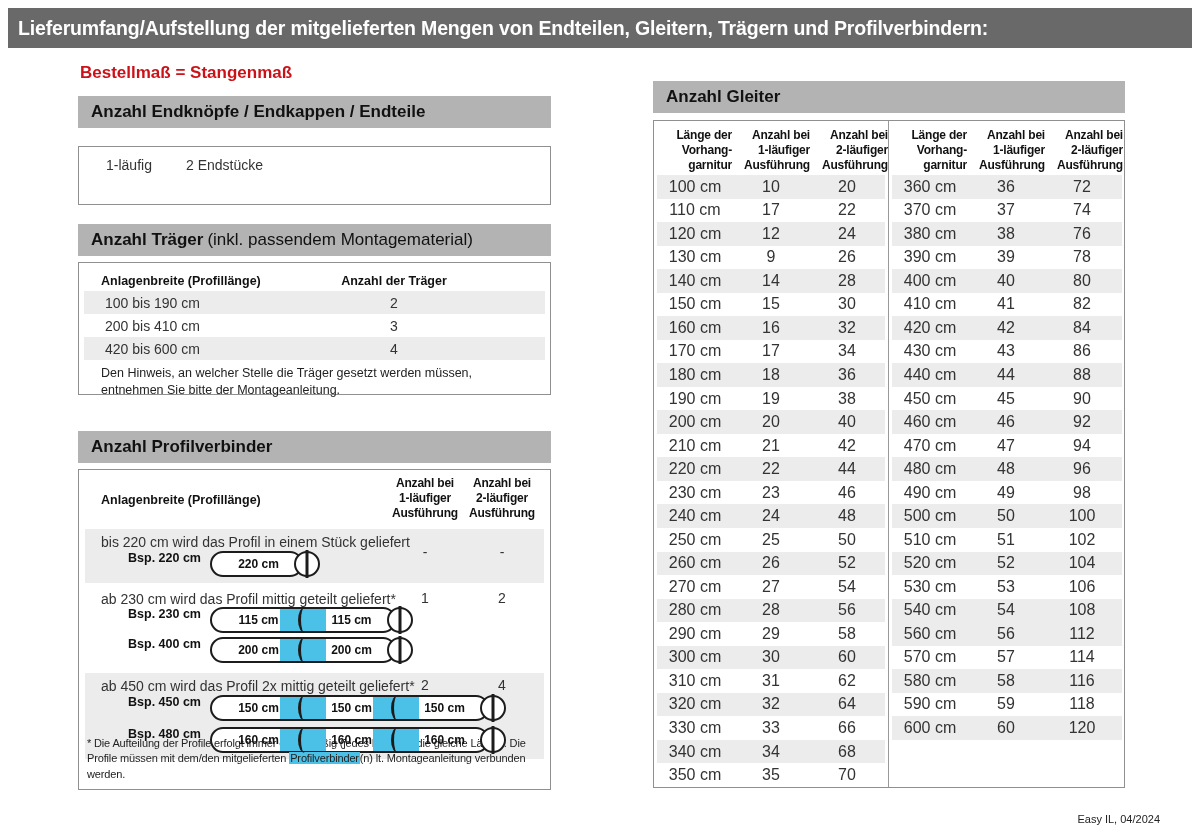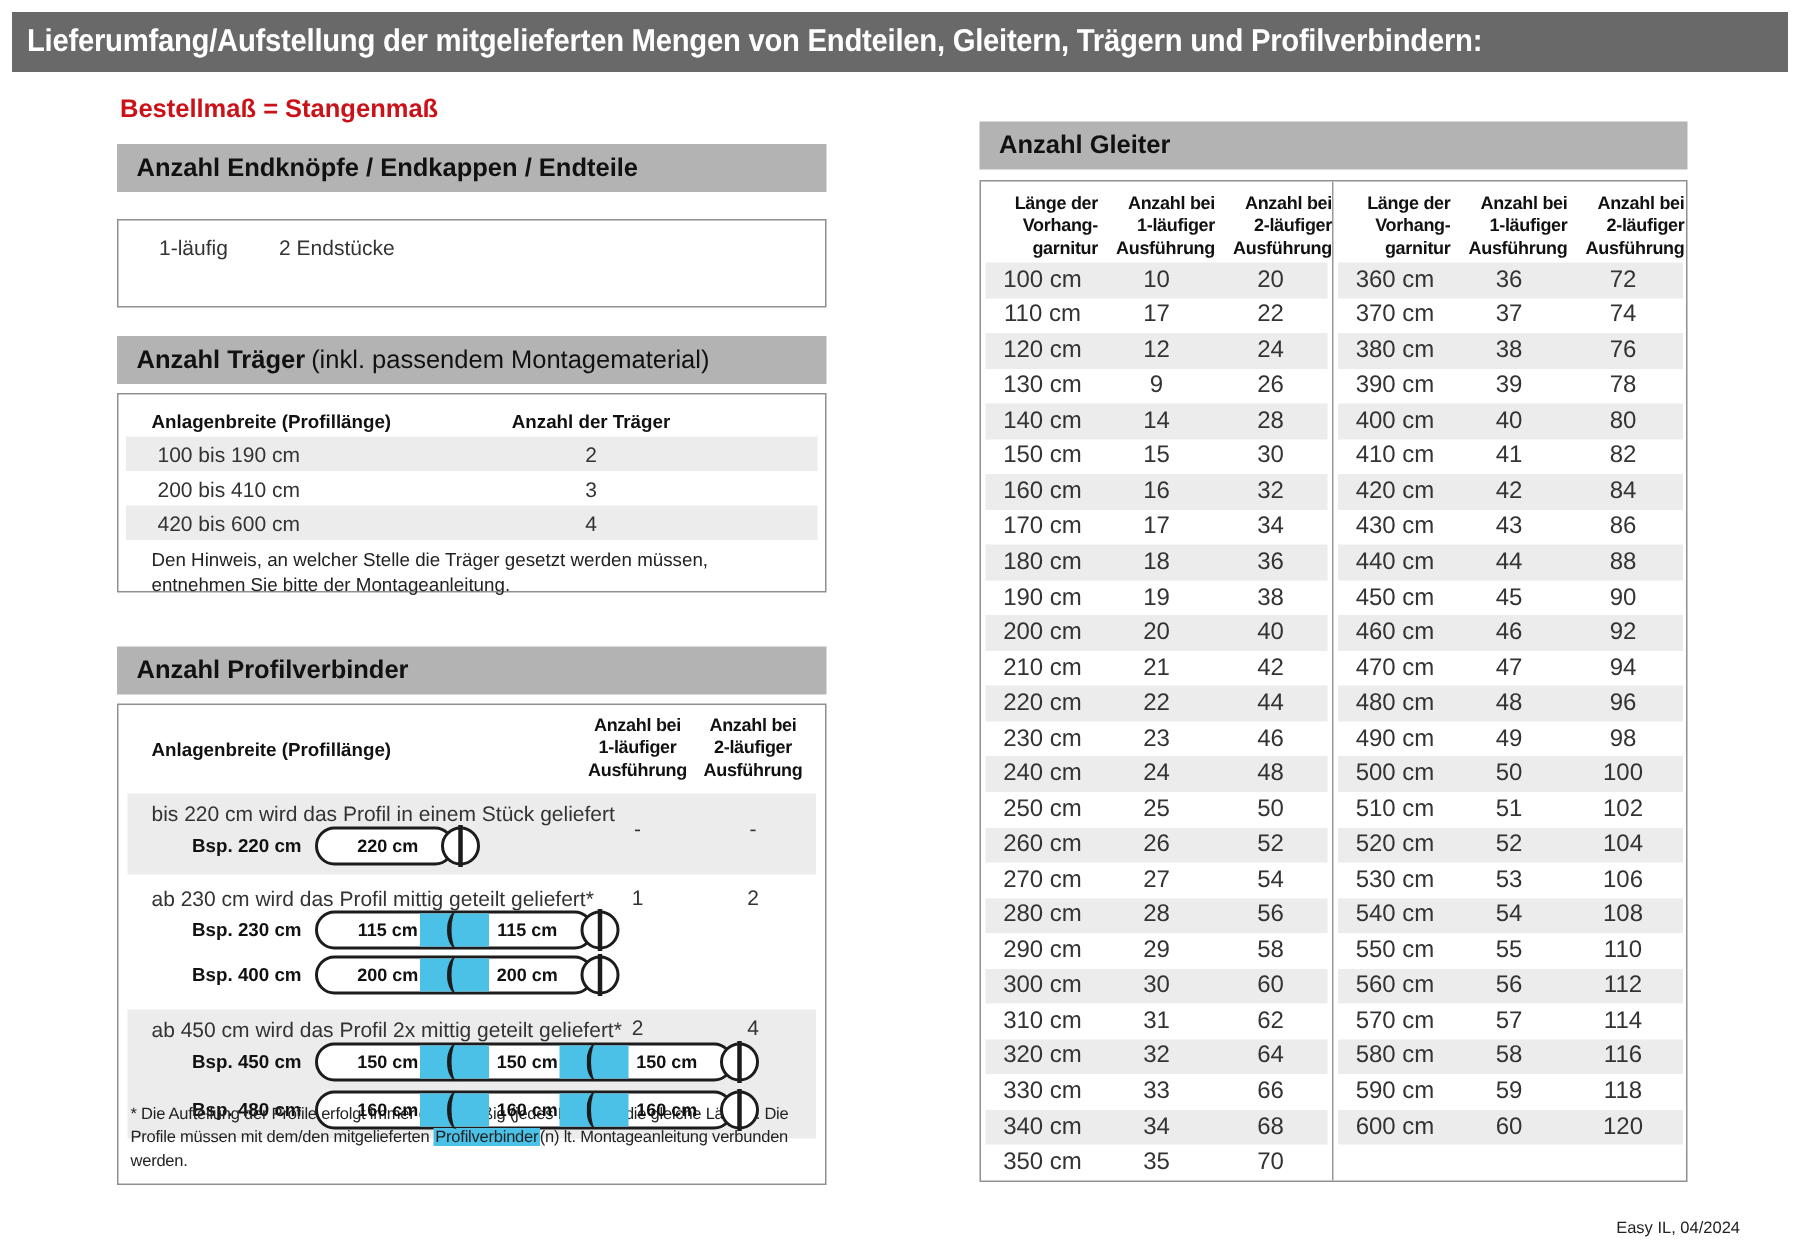--- a/index.html
+++ b/index.html
@@ -55,21 +55,21 @@
   .pv-h{position:absolute;top:6px;width:68px;text-align:center;font-size:12px;line-height:15px;white-space:pre-line;letter-spacing:-0.2px;}
   .pv-h2{left:312px;}
   .pv-h3{left:389px;}
   .pv-group{position:relative;margin:0 6px;}
   .pv-g2,.pv-g3{margin-top:3px;}
   .pv-text{position:absolute;left:16px;top:5px;font-size:14px;color:#333;}
   .pv-v{position:absolute;top:4px;width:56px;text-align:center;font-size:14px;color:#333;}
   .pv-v1{left:312px;}
   .pv-v2{left:389px;}
   .pv-v.vlow{top:15px;}
-  .rod-row{position:absolute;left:16px;display:flex;align-items:center;height:26px;}
+  .rod-row{position:absolute;left:16px;display:flex;height:26px;}
   .rod-label{width:100px;text-align:right;padding-right:7px;font-size:12.5px;font-weight:bold;color:#111;white-space:nowrap;}
   .capsule{
     position:relative;height:26px;box-sizing:border-box;background:#fff;
     border:2px solid #1c1c1c;border-radius:13px;margin-left:2px;
   }
   .seg-label{
     position:absolute;top:0;height:22px;line-height:22px;text-align:center;
     font-size:12px;font-weight:bold;color:#111;z-index:2;
   }
   .seg-conn{position:absolute;top:0;height:22px;width:46px;background:#4cc1e8;z-index:1;}
@@ -491,25 +491,20 @@
         <div class="gl-row">
           <div class="gl-c">530 cm</div>
           <div class="gl-c">53</div>
           <div class="gl-c">106</div>
         </div>
         <div class="gl-row alt">
           <div class="gl-c">540 cm</div>
           <div class="gl-c">54</div>
           <div class="gl-c">108</div>
         </div>
-        <div class="gl-row">
-          <div class="gl-c">550 cm</div>
-          <div class="gl-c">55</div>
-          <div class="gl-c">110</div>
-        </div>
         <div class="gl-row alt">
           <div class="gl-c">560 cm</div>
           <div class="gl-c">56</div>
           <div class="gl-c">112</div>
         </div>
         <div class="gl-row">
           <div class="gl-c">570 cm</div>
           <div class="gl-c">57</div>
           <div class="gl-c">114</div>
         </div>

